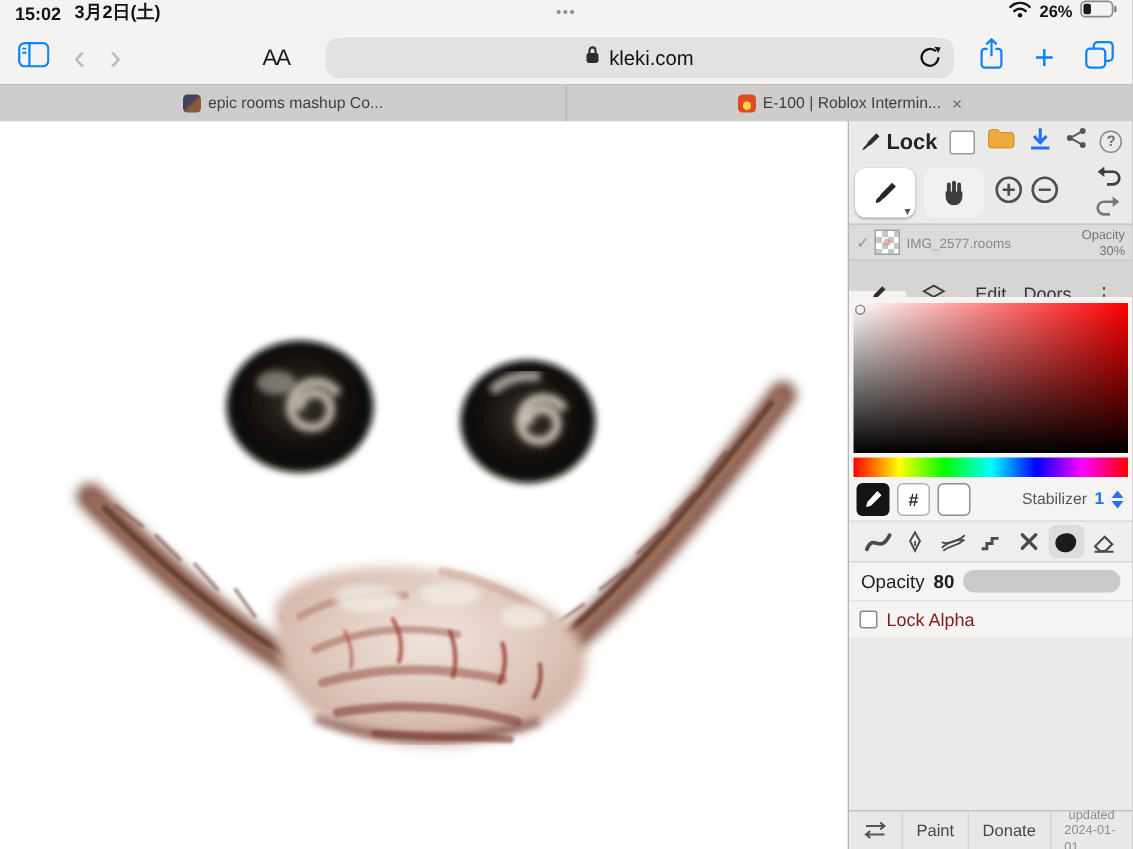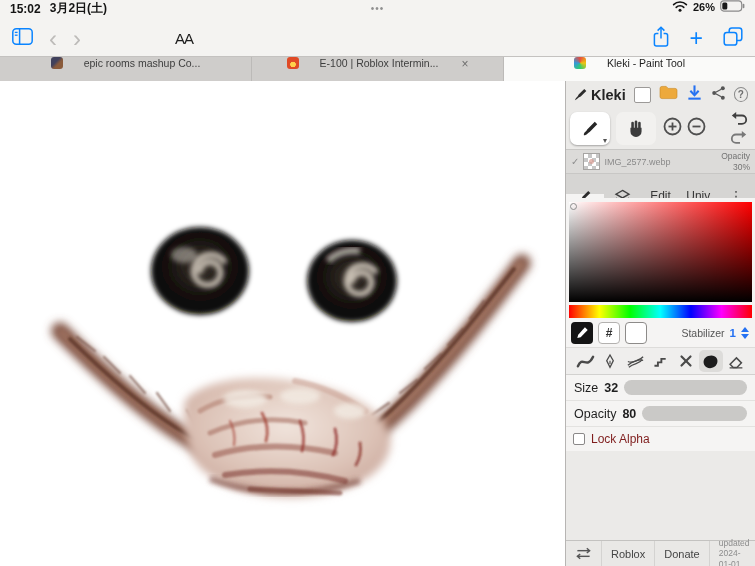--- a/index.html
+++ b/index.html
@@ -17,21 +17,21 @@
   .nav-chev{font-size:24px;color:#bdbbb9;line-height:1;font-weight:400;}
   .aa{font-size:15px;color:#1c1c1c;margin-left:78px;letter-spacing:-1px;}
   .urlbar{width:420px;height:27px;background:#e3e2e0;border-radius:9px;display:flex;align-items:center;justify-content:center;gap:6px;position:relative;margin-left:8px;}
   .url-text{font-size:13.5px;color:#111;}
   .reload-wrap{position:absolute;right:8px;top:5px;}
   .tb-right{display:flex;align-items:center;gap:20px;margin-left:auto;}
   .plus-glyph{font-size:23px;color:#0a84ff;font-weight:300;line-height:1;}
 
   
   .tabstrip{height:25px;display:flex;background:#d4d2d0;border-top:1px solid #c4c2c0;}
-  .tab{flex:1;display:flex;align-items:flex-start;justify-content:center;gap:21px;font-size:10.5px;color:#3e3e3e;background:#cfcdcb;border-right:1px solid #bcbab8;min-width:0;padding:0 7px;}
+  .tab{flex:1;display:flex;align-items:center;justify-content:center;gap:5px;font-size:10.5px;color:#3e3e3e;background:#cfcdcb;border-right:1px solid #bcbab8;min-width:0;padding:0 7px;}
   .tab:last-child{border-right:none;}
   .tab.active{background:#fafaf9;color:#1e1e1e;}
   .tab .lbl{white-space:nowrap;overflow:hidden;text-overflow:ellipsis;}
   .fav{width:12px;height:12px;border-radius:3px;flex:none;}
   .fav1{background:linear-gradient(135deg,#41415c 40%,#8a5a3a 60%);}
   .fav2{border-radius:50%;background:radial-gradient(circle at 50% 50%,#a23330 0 2.5px,#1b1b1b 3px);}
   .fav3{background:#9d9b99;}
   .fav4{background:radial-gradient(circle at 50% 62%,#ffd14a 0 2.6px,#e04a26 3px);}
   .fav5{background:conic-gradient(#e74c3c,#f1c40f,#2ecc71,#3498db,#e74c3c);}
   .tab-close{color:#6e6e6e;font-size:12px;margin-left:2px;flex:none;}
@@ -139,20 +139,35 @@
       <svg width="21" height="17" viewBox="0 0 21 17">
           <rect x="0.8" y="0.8" width="19.4" height="15.4" rx="3.5" fill="none" stroke="#0a84ff" stroke-width="1.5"></rect>
           <line x1="7.6" y1="0.8" x2="7.6" y2="16.2" stroke="#0a84ff" stroke-width="1.5"></line>
           <line x1="2.8" y1="4.4" x2="5.6" y2="4.4" stroke="#0a84ff" stroke-width="1.3"></line>
           <line x1="2.8" y1="7.2" x2="5.6" y2="7.2" stroke="#0a84ff" stroke-width="1.3"></line>
         </svg>
     </span>
     <span class="nav-chev">‹</span>
     <span class="nav-chev">›</span>
     <span class="aa">AA</span>
+    <div class="urlbar">
+      <span>
+        <svg width="10" height="13" viewBox="0 0 10 13">
+            <rect x="1" y="5.4" width="8" height="6.6" rx="1.6" fill="#2e2e2e"></rect>
+            <path d="M3 5.4 V3.6 a2 2 0 0 1 4 0 v1.8" fill="none" stroke="#2e2e2e" stroke-width="1.4"></path>
+          </svg>
+      </span>
+      <span class="url-text">kleki.com</span>
+      <span class="reload-wrap">
+        <svg width="16" height="16" viewBox="0 0 16 16">
+            <path d="M13.6 8.2 a5.6 5.6 0 1 1 -1.7 -4" fill="none" stroke="#141414" stroke-width="1.5"></path>
+            <polygon points="10.9,1.1 15,1.6 13.6,5.3" fill="#141414"></polygon>
+          </svg>
+      </span>
+    </div>
     <div class="tb-right">
       <span>
         <svg width="18" height="22" viewBox="0 0 18 22">
             <path d="M6.4 7.6 H4.4 a2 2 0 0 0 -2 2 v8.4 a2 2 0 0 0 2 2 h9.2 a2 2 0 0 0 2 -2 V9.6 a2 2 0 0 0 -2 -2 h-2" fill="none" stroke="#0a84ff" stroke-width="1.5"></path>
             <line x1="9" y1="1.6" x2="9" y2="12.5" stroke="#0a84ff" stroke-width="1.5"></line>
             <path d="M5.6 4.6 L9 1.2 L12.4 4.6" fill="none" stroke="#0a84ff" stroke-width="1.5"></path>
           </svg>
       </span>
       <span class="plus-glyph">+</span>
       <span>
@@ -166,24 +181,20 @@
 
   <div class="tabstrip">
     <div class="tab">
       <span class="fav fav1"></span>
       <span class="lbl">epic rooms mashup Co...</span>
     </div>
     <div class="tab">
       <span class="fav fav4"></span>
       <span class="lbl">E-100 | Roblox Intermin...</span>
       <span class="tab-close">×</span>
-    </div>
-    <div class="tab active">
-      <span class="fav fav5"></span>
-      <span class="lbl">Kleki - Paint Tool</span>
     </div>
   </div>
 
   <div class="main">
 
     <div class="canvas">
       <svg width="565" height="485" viewBox="0 0 565 485">
         <defs>
           <radialGradient id="eyeG" cx="50%" cy="45%" r="60%">
             <stop offset="0%" stop-color="#3a332c"></stop>
@@ -267,21 +278,21 @@
       </svg>
     </div>
 
     <div class="panel">
 
       <div class="p-head">
         <span class="logo">
           <svg width="15" height="15" viewBox="0 0 16 16">
               <path d="M2 14 c1 -3 3 -3 4 -6 l6 -6 2.2 2.2 -6 6 c-3 1 -3 3 -6.2 3.8 z" fill="#2c2c2c"></path>
             </svg>
-          <span>Kleki</span>
+          <span>Lock</span>
         </span>
         <span class="newimg-btn"></span>
         <span>
           <svg width="19" height="15" viewBox="0 0 19 15">
               <path d="M1 3.4 a2 2 0 0 1 2 -2 h4.2 l2 2 h6.8 a2 2 0 0 1 2 2 v6.2 a2 2 0 0 1 -2 2 H3 a2 2 0 0 1 -2 -2 z" fill="#eda93b" stroke="#c8871f" stroke-width=".6"></path>
             </svg>
         </span>
         <span>
           <svg width="17" height="17" viewBox="0 0 18 18">
               <line x1="9" y1="1.5" x2="9" y2="10.5" stroke="#2471f2" stroke-width="2.2"></line>
@@ -345,41 +356,41 @@
                 <path d="M12.5 5.5 H6 a4.2 4.2 0 0 0 0 8.4 h4" fill="none" stroke="#787878" stroke-width="1.8"></path>
                 <polygon points="11.8,2 16.2,5.5 11.8,9" fill="#787878"></polygon>
               </svg>
           </span>
         </div>
       </div>
 
       <div class="p-layer">
         <span class="layer-check">✓</span>
         <span class="thumb"></span>
-        <span class="layer-name">IMG_2577.webp</span>
+        <span class="layer-name">IMG_2577.rooms</span>
         <span class="layer-op">
           <span>Opacity</span><br>
           <span>30%</span>
         </span>
       </div>
 
       <div class="p-menu">
         <div class="pm-item active">
           <svg width="15" height="15" viewBox="0 0 16 16">
               <path d="M2 14 c1 -3 3 -3 4 -6 l6 -6 2.2 2.2 -6 6 c-3 1 -3 3 -6.2 3.8 z" fill="#2c2c2c"></path>
             </svg>
         </div>
         <div class="pm-item">
           <svg width="17" height="15" viewBox="0 0 18 16">
               <path d="M9 1.5 l7 4 -7 4 -7 -4 z" fill="none" stroke="#3f3f3f" stroke-width="1.4"></path>
               <path d="M2 9.8 l7 4 7 -4" fill="none" stroke="#3f3f3f" stroke-width="1.4"></path>
             </svg>
         </div>
         <div class="pm-item">Edit</div>
-        <div class="pm-item">Univ</div>
+        <div class="pm-item">Doors</div>
         <div class="pm-item">
             <span class="pm-dots">⋮</span>
           </div>
       </div>
 
       <div class="color-sec">
         <div class="grad">
           <span class="grad-dot"></span>
         </div>
         <div class="hue"></div>
@@ -437,25 +448,20 @@
             </svg>
         </span>
         <span class="brush-ic">
           <svg width="20" height="19" viewBox="0 0 22 20">
               <path d="M4.5 13 l7 -7 5.5 5.5 -5 5 h-4 z" fill="none" stroke="#4a4a4a" stroke-width="1.6"></path>
               <line x1="4" y1="17" x2="18" y2="17" stroke="#4a4a4a" stroke-width="1.4"></line>
             </svg>
         </span>
       </div>
 
-      <div class="slider-row">
-        <span class="s-label">Size</span>
-        <span class="s-value">32</span>
-        <span class="slider"><span class="fill fill-size"></span></span>
-      </div>
 
       <div class="slider-row">
         <span class="s-label">Opacity</span>
         <span class="s-value">80</span>
         <span class="slider"><span class="fill fill-opacity"></span></span>
       </div>
 
       <div class="alpha-row">
         <span class="checkbox"></span>
         <span>Lock Alpha</span>
@@ -465,21 +471,21 @@
 
       <div class="p-foot">
         <div class="pf-cell">
           <svg width="17" height="13" viewBox="0 0 18 13">
               <line x1="2.5" y1="3.5" x2="15" y2="3.5" stroke="#555" stroke-width="1.5"></line>
               <path d="M12.5 1 L15.5 3.5 L12.5 6" fill="none" stroke="#555" stroke-width="1.5"></path>
               <line x1="15.5" y1="9.5" x2="3" y2="9.5" stroke="#555" stroke-width="1.5"></line>
               <path d="M5.5 7 L2.5 9.5 L5.5 12" fill="none" stroke="#555" stroke-width="1.5"></path>
             </svg>
         </div>
-        <div class="pf-cell">Roblox</div>
+        <div class="pf-cell">Paint</div>
         <div class="pf-cell">Donate</div>
         <div class="pf-cell pf-upd">
           <span>updated</span>
           <span>2024-01-01</span>
         </div>
       </div>
 
     </div>
   </div>
 </div>

